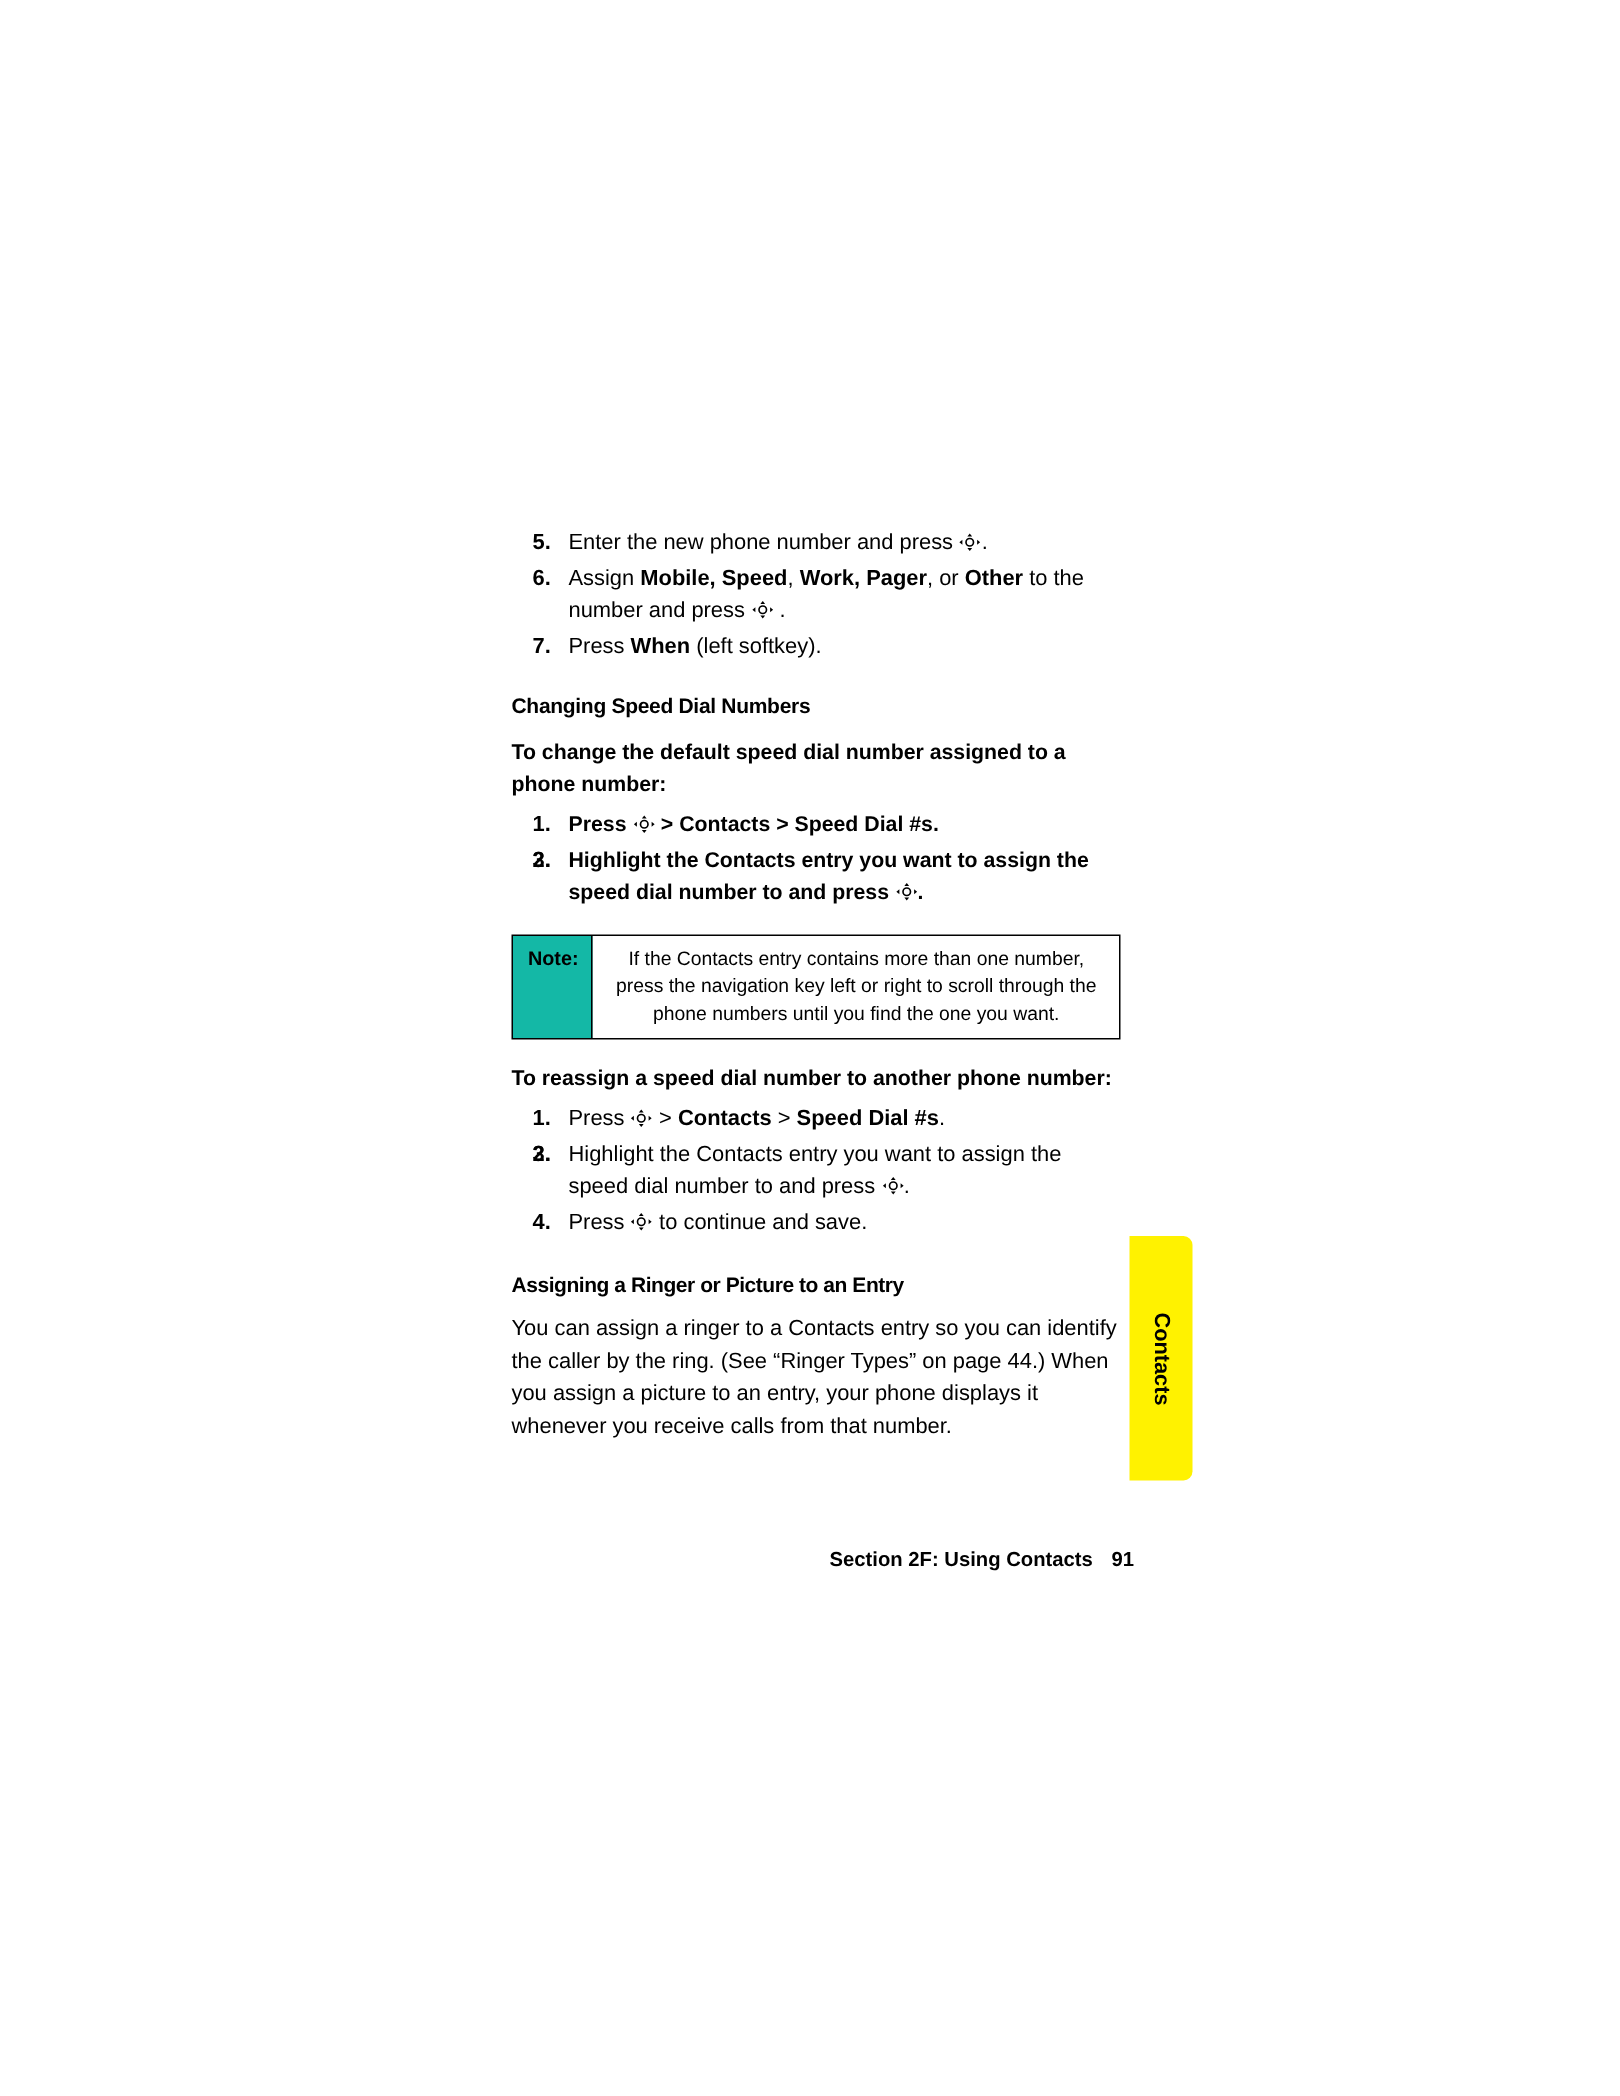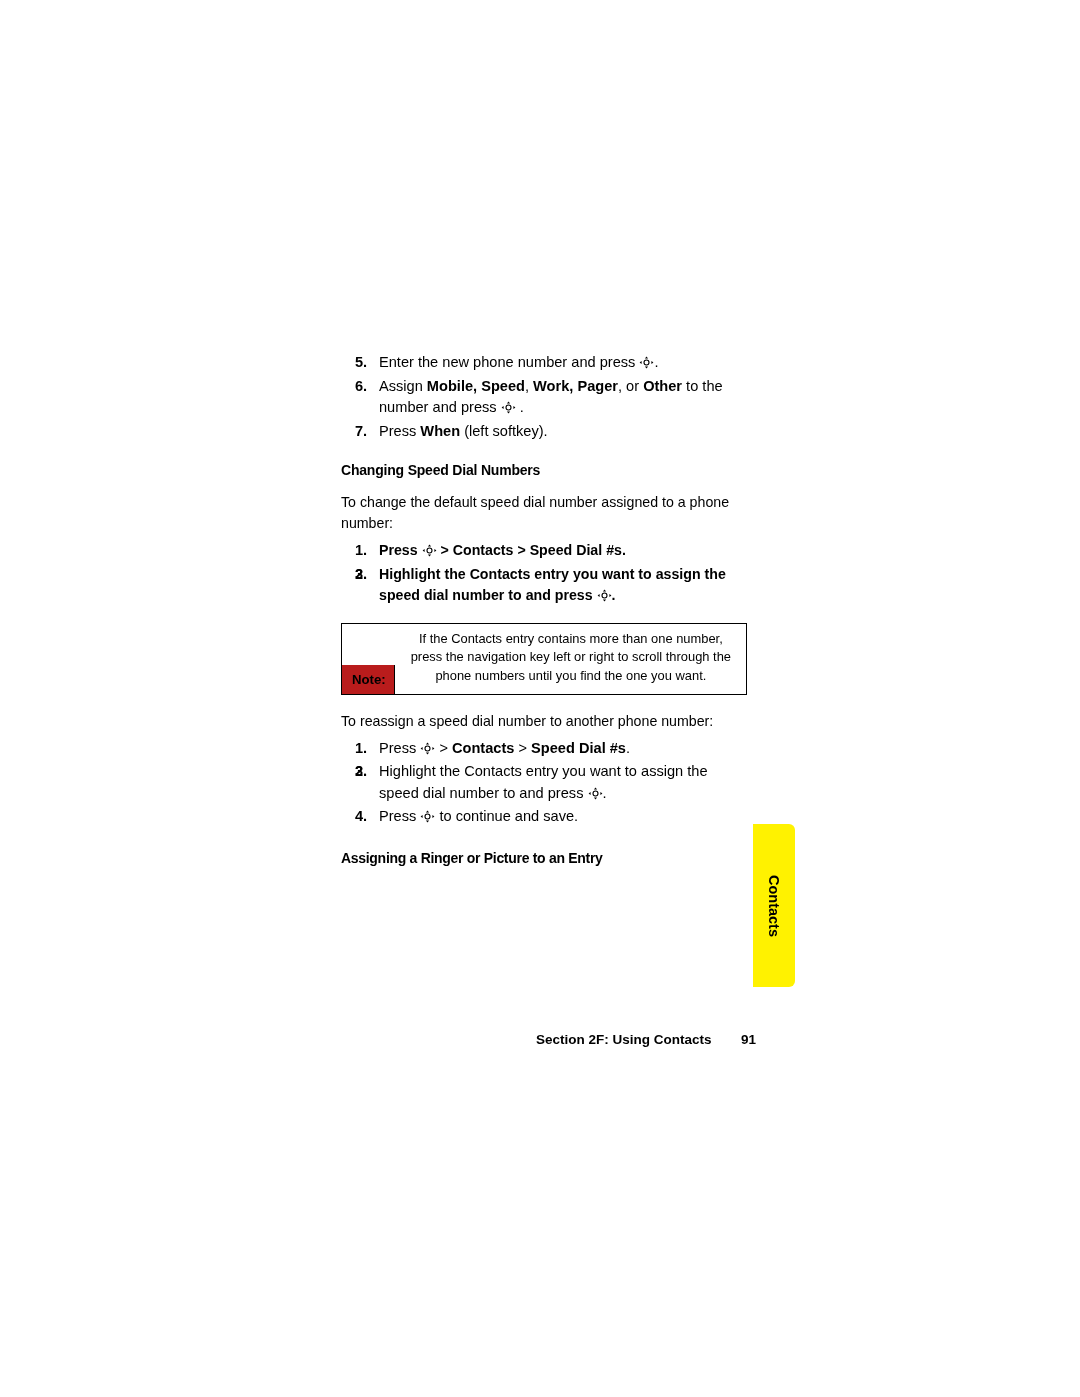--- a/index.html
+++ b/index.html
@@ -80,47 +80,46 @@
     letter-spacing: -0.2px;
   }
   h2.heading2 {
     font-size: 14px;
     font-weight: bold;
     margin: 22px 0 12px 0;
     letter-spacing: -0.3px;
   }
   p.sub {
     font-size: 14.2px;
-    font-weight: normal;
+    font-weight: bold;
     line-height: 21px;
     margin: 4px 0 6px 0;
   }
   p.body {
     font-size: 14.6px;
     line-height: 21.5px;
     margin: 0;
   }
   
   .notebox {
     position: relative;
     margin: 16px 0 16px 0;
     width: 404px;
     border: 1px solid #000000;
     display: flex;
     background: #ffffff;
   }
   .notebox .note-label {
-    background: #b91c1c;
+    background: #14b8a6;
     font-size: 13.2px;
     font-weight: bold;
     padding: 7px 8px 7px 10px;
     white-space: nowrap;
     align-self: stretch;
     border-right: 1px solid #000;
-    margin-top: 41px;
   }
   .notebox .note-text {
     font-size: 12.9px;
     line-height: 18.5px;
     padding: 6px 9px 7px 10px;
     text-align: center;
   }
   
   .sidetab {
     position: absolute;
@@ -145,21 +144,21 @@
   .footer {
     position: absolute;
     left: 341px;
     top: 1032px;
     width: 420px;
     font-size: 13.5px;
     font-weight: bold;
   }
   .footer .sec {
     position: absolute;
-    left: 195px;
+    left: 212px;
     top: 0;
     white-space: nowrap;
   }
   .footer .pg {
     position: absolute;
     left: 400px;
     top: 0;
   }
 </style>
 </head>
@@ -238,20 +237,21 @@
                 <circle cx="7.5" cy="6.5" r="2.5" fill="none" stroke="#000" stroke-width="1.1"></circle>
                 <path d="M7.5 0.6 L5.9 2.6 L9.1 2.6 Z" fill="#000"></path>
                 <path d="M7.5 12.4 L5.9 10.4 L9.1 10.4 Z" fill="#000"></path>
                 <path d="M0.6 6.5 L2.6 4.9 L2.6 8.1 Z" fill="#000"></path>
                 <path d="M14.4 6.5 L12.4 4.9 L12.4 8.1 Z" fill="#000"></path>
               </svg></span> to continue and save.</span></li>
       </ol>
 
     <h2 class="heading2">Assigning a Ringer or Picture to an Entry</h2>
 
+    <p class="body">You can assign a ringer to a Contacts entry so you can identify the caller by the ring. (See “Ringer Types” on page 44.) When you assign a picture to an entry, your phone displays it whenever you receive calls from that number.</p>
 
   </div>
 
   <div class="sidetab">
     <span>Contacts</span>
   </div>
 
   <div class="footer">
     <div class="sec">Section 2F: Using Contacts</div>
     <div class="pg">91</div>

